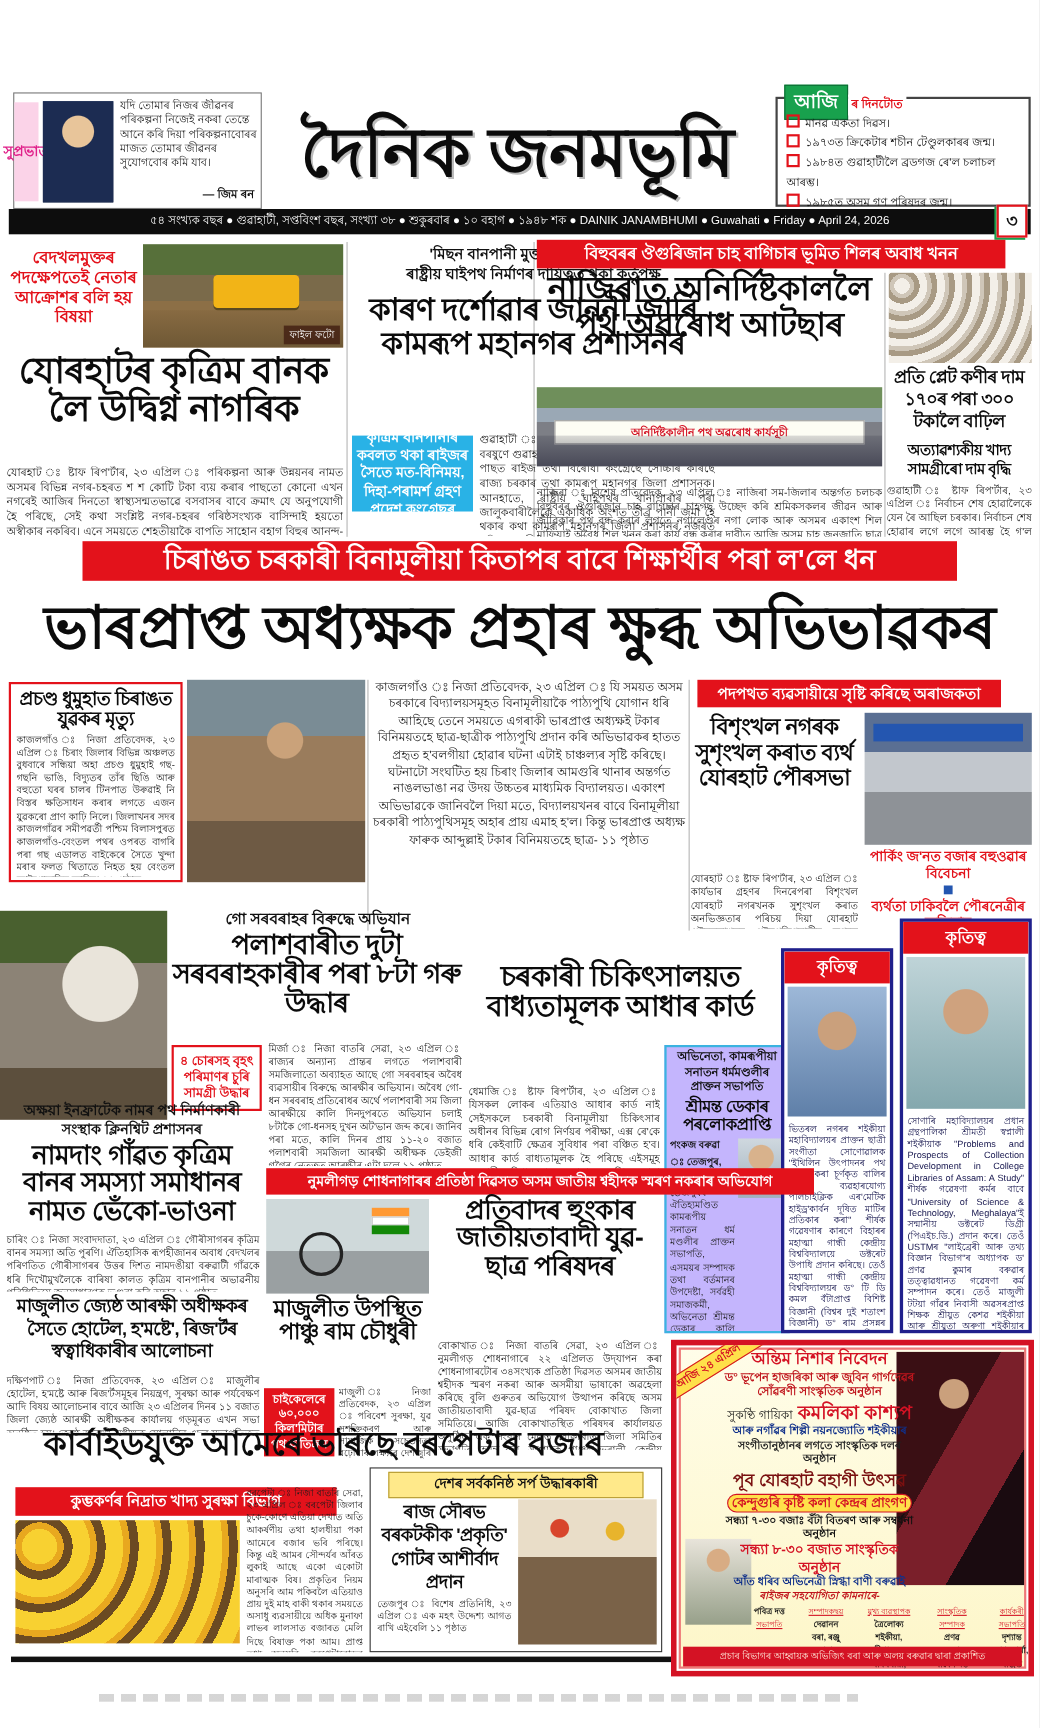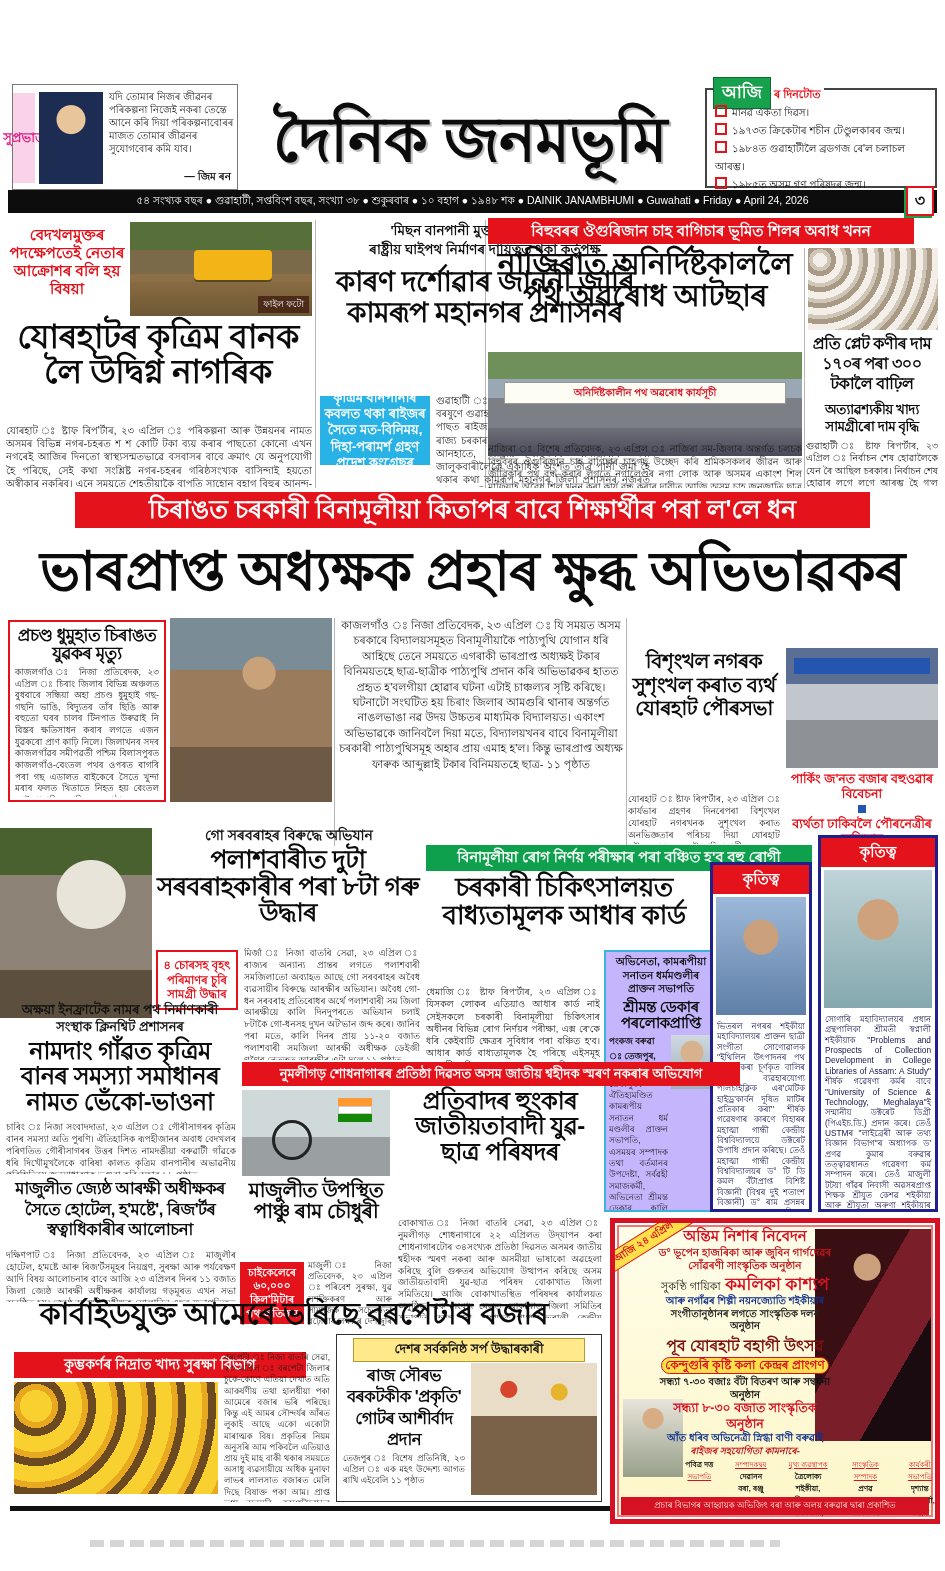--- a/index.html
+++ b/index.html
@@ -73,21 +73,21 @@
     <div>'মিছন বানপানী মুক্ত'ৰ নিৰ্দেশ অমান্য</div>
     <div>ৰাষ্ট্ৰীয় ঘাইপথ নিৰ্মাণৰ দায়িত্বত থকা কৰ্তৃপক্ষ</div>
   </div>
   <div class="s hl" style="left:320px;top:266px;width:330px;height:124px;font-size:28px;line-height:1.12;">কাৰণ দৰ্শোৱাৰ জাননী জাৰি কামৰূপ মহানগৰ প্ৰশাসনৰ</div>
   <div class="s" style="left:320px;top:396px;width:110px;height:69px;background:#29b2e6;color:#fff;font-weight:bold;font-size:13px;
               display:flex;align-items:center;justify-content:center;text-align:center;line-height:1.25;padding:3px;">কৃত্ৰিম বানপানীৰ কবলত থকা ৰাইজৰ সৈতে মত-বিনিময়, দিহা-পৰামৰ্শ গ্ৰহণ প্ৰদেশ কংগ্ৰেছৰ</div>
   <div class="s bd" style="left:436px;top:394px;width:214px;height:93px;font-size:10px;">গুৱাহাটী ঃ ষ্টাফ ৰিপ'ৰ্টাৰ, ২৩ এপ্ৰিল ঃ এজাক বৰষুণে গুৱাহাটীৰ উন্নয়নৰ চেহেৰা স্বৰূপ উদঙাই দিয়াৰ পাছত ৰাইজ তথা বিৰোধী কংগ্ৰেছে সোচ্চাৰ কৰিছে ৰাজ্য চৰকাৰ তথা কামৰূপ মহানগৰ জিলা প্ৰশাসনক। আনহাতে, ৰাষ্ট্ৰীয় ঘাইপথৰ খানাপাৰাৰ পৰা জালুকবাৰীলৈকে একাধিক অংশত তীব্ৰ পানী জমা হৈ থকাৰ কথা কামৰূপ মহানগৰ জিলা প্ৰশাসনৰ নজৰত পৰিছে। ৰাষ্ট্ৰীয় ঘাইপথ নিৰ্মাণৰ দায়িত্বত থকা কৰ্তৃপক্ষ। বিশেষকৈ  ১১ পৃষ্ঠাত</div>
 
   <div class="s redstrip" style="left:488px;top:218px;width:426px;height:26px;font-size:15px;">বিহুবৰৰ ঔগুৰিজান চাহ বাগিচাৰ ভূমিত শিলৰ অবাধ খনন</div>
   <div class="s hl" style="left:488px;top:248px;width:314px;height:100px;font-size:30px;">নাজিৰাত অনিৰ্দিষ্টকাললৈ পথ অৱৰোধ আটছাৰ</div>
-  <div class="s ph" style="left:488px;top:352px;width:314px;height:104px;background:
+  <div class="s ph" style="left:488px;top:352px;width:314px;height:72px;background:
               linear-gradient(#6f8f5b 0 26%, #9aa8b5 26% 44%, #7d7f86 44% 100%);">
     <div class="s" style="left:16px;top:30px;width:282px;height:22px;background:#fdfdf4;border:1px solid #999;
                 display:flex;align-items:center;justify-content:center;color:#d41224;font-weight:bold;font-size:10px;white-space:nowrap;overflow:hidden;">অনিৰ্দিষ্টকালীন পথ অৱৰোধ কাৰ্যসূচী</div>
     <div class="s" style="left:0;bottom:0;width:100%;height:28px;background:linear-gradient(rgba(20,20,40,.15),rgba(30,30,50,.55));"></div>
   </div>
   <div class="s bd" style="left:488px;top:443px;width:314px;height:45px;font-size:9.5px;">নাজিৰা ঃ বিশেষ প্ৰতিবেদক, ২৩ এপ্ৰিল ঃ নাজিৰা সম-জিলাৰ অন্তৰ্গত চলচক বিহুবৰৰ ঔগুৰিজান চাহ বাগিচাৰ চাহগছ উচ্ছেদ কৰি শ্ৰমিকসকলৰ জীৱন আৰু জীৱিকাৰ পথ বন্ধ কৰাৰ লগতে নগালেণ্ডৰ নগা লোক আৰু অসমৰ একাংশ শিল মাফিয়াই অবৈধ শিল খনন কৰা কাৰ্য বন্ধ কৰাৰ দাবীত আজি অসম চাহ জনজাতি ছাত্ৰ সন্থাৰ নাজিৰা শাখাৰ উদ্যোগত  ১১ পৃষ্ঠাত</div>
 
   <div class="s ph" style="left:808px;top:248px;width:130px;height:82px;background:
               repeating-radial-gradient(circle at 12px 12px, #f3efe8 0 7px, #cfc6b8 7px 11px, #a89a84 11px 16px);"></div>
   <div class="s hl" style="left:806px;top:334px;width:132px;height:66px;font-size:16px;line-height:1.25;">প্ৰতি প্লেট কণীৰ দাম ১৭০ৰ পৰা ৩০০ টকালৈ বাঢ়িল</div>
@@ -104,20 +104,21 @@
     <div class="hl" style="font-size:17px;margin:2px 0 4px;">প্ৰচণ্ড ধুমুহাত চিৰাঙত যুৱকৰ মৃত্যু</div>
     <div class="bd" style="font-size:8.8px;height:130px;">কাজলগাঁও ঃ নিজা প্ৰতিবেদক, ২৩ এপ্ৰিল ঃ চিৰাং জিলাৰ বিভিন্ন অঞ্চলত বুধবাৰে সন্ধিয়া অহা প্ৰচণ্ড ধুমুহাই গছ-গছনি ভাঙি, বিদ্যুতৰ তাঁৰ ছিঙি আৰু বহুতো ঘৰৰ চালৰ টিনপাত উৰুৱাই নি বিস্তৰ ক্ষতিসাধন কৰাৰ লগতে এজন যুৱকৰো প্ৰাণ কাঢ়ি নিলে। জিলাখনৰ সদৰ কাজলগাঁৱৰ সমীপৱৰ্তী পশ্চিম বিলাসপুৰত কাজলগাঁও-বেংতল পথৰ ওপৰত বাগৰি পৰা গছ এডালত বাইকেৰে সৈতে খুন্দা মৰাৰ ফলত থিতাতে নিহত হয় বেংতল আইপোৰাসিৰ জাহিদুং  ১১ পৃষ্ঠাত</div>
   </div>
 
   <div class="s ph" style="left:170px;top:618px;width:162px;height:184px;background:
               radial-gradient(circle at 55% 30%, #caa27a 0 16px, rgba(0,0,0,0) 17px),
               linear-gradient(#7a8c95 0 28%, #9a7c5c 28% 70%, #6e5a44 70% 100%);"></div>
 
   <div class="s bd" style="left:338px;top:618px;width:286px;height:228px;font-size:11px;line-height:1.4;text-align:center;">কাজলগাঁও ঃ নিজা প্ৰতিবেদক, ২৩ এপ্ৰিল ঃ যি সময়ত অসম চৰকাৰে বিদ্যালয়সমূহত বিনামূলীয়াকৈ পাঠ্যপুথি যোগান ধৰি আহিছে তেনে সময়তে এগৰাকী ভাৰপ্ৰাপ্ত অধ্যক্ষই টকাৰ বিনিময়তহে ছাত্ৰ-ছাত্ৰীক পাঠ্যপুথি প্ৰদান কৰি অভিভাৱকৰ হাতত প্ৰহৃত হ'বলগীয়া হোৱাৰ ঘটনা এটাই চাঞ্চল্যৰ সৃষ্টি কৰিছে। ঘটনাটো সংঘটিত হয় চিৰাং জিলাৰ আমগুৰি থানাৰ অন্তৰ্গত নাঙলভাঙা নৱ উদয় উচ্চতৰ মাধ্যমিক বিদ্যালয়ত। একাংশ অভিভাৱকে জানিবলৈ দিয়া মতে, বিদ্যালয়খনৰ বাবে বিনামূলীয়া চৰকাৰী পাঠ্যপুথিসমূহ অহাৰ প্ৰায় এমাহ হ'ল। কিন্তু ভাৰপ্ৰাপ্ত অধ্যক্ষ ফাৰুক আব্দুল্লাই টকাৰ বিনিময়তহে ছাত্ৰ-  ১১ পৃষ্ঠাত</div>
 
+  <div class="s redstrip" style="left:634px;top:618px;width:276px;height:25px;font-size:14px;">পদপথত ব্যৱসায়ীয়ে সৃষ্টি কৰিছে অৰাজকতা</div>
   <div class="s hl" style="left:628px;top:650px;width:152px;height:142px;font-size:20px;line-height:1.18;">বিশৃংখল নগৰক সুশৃংখল কৰাত ব্যৰ্থ যোৰহাট পৌৰসভা</div>
   <div class="s ph" style="left:786px;top:648px;width:152px;height:120px;background:
               linear-gradient(#5a6f93 0 30%, #c2c7cd 30% 60%, #8e9297 60% 100%);">
     <div class="s" style="left:8px;top:10px;width:136px;height:16px;background:#2456b0;"></div>
   </div>
   <div class="s redtxt" style="left:786px;top:772px;width:152px;height:70px;font-size:12.5px;overflow:hidden;">
     <div>পাৰ্কিং জ'নত বজাৰ বহুওৱাৰ বিবেচনা</div>
     <span style="display:inline-block;width:8px;height:8px;background:#2456b0;"></span>
     <div>ব্যৰ্থতা ঢাকিবলৈ পৌৰনেত্ৰীৰ অভিযান</div>
   </div>
@@ -126,21 +127,20 @@
   <div class="s ph" style="left:0px;top:828px;width:152px;height:190px;background:
               radial-gradient(circle at 60% 35%, #e9e4da 0 34px, rgba(0,0,0,0) 35px),
               linear-gradient(#49602f 0 25%, #8c8376 25% 75%, #5c4f3d 75% 100%);"></div>
 
   <div class="s ctr" style="left:158px;top:824px;width:262px;height:20px;font-weight:bold;font-size:14px;color:#111;">গো সৰবৰাহৰ বিৰুদ্ধে অভিযান</div>
   <div class="s hl" style="left:156px;top:846px;width:264px;height:98px;font-size:25px;">পলাশবাৰীত দুটা সৰবৰাহকাৰীৰ পৰা ৮টা গৰু উদ্ধাৰ</div>
   <div class="s" style="left:156px;top:950px;width:82px;height:60px;border:2px solid #e3121b;color:#e3121b;font-weight:bold;font-size:11.5px;
               display:flex;align-items:center;justify-content:center;text-align:center;line-height:1.25;padding:2px;">৪ চোৰসহ বৃহৎ পৰিমাণৰ চুৰি সামগ্ৰী উদ্ধাৰ</div>
   <div class="s bd" style="left:244px;top:948px;width:176px;height:112px;font-size:9px;">মিৰ্জা ঃ নিজা বাতৰি সেৱা, ২৩ এপ্ৰিল ঃ ৰাজ্যৰ অন্যান্য প্ৰান্তৰ লগতে পলাশবাৰী সমজিলাতো অব্যাহত আছে গো সৰবৰাহৰ অবৈধ ব্যৱসায়ীৰ বিৰুদ্ধে আৰক্ষীৰ অভিযান। অবৈধ গো-ধন সৰবৰাহ প্ৰতিৰোধৰ অৰ্থে পলাশবাৰী সম জিলা আৰক্ষীয়ে কালি দিনদুপৰতে অভিযান চলাই ৮টাকৈ গো-ধনসহ দুখন অট'ভান জব্দ কৰে। জানিব পৰা মতে, কালি দিনৰ প্ৰায় ১১-২০ বজাত পলাশবাৰী সমজিলা আৰক্ষী অধীক্ষক ডেইজী গগৈৰ নেতৃত্বত আৰক্ষীৰ এটা দলে  ১১ পৃষ্ঠাত</div>
 
-  <div class="s greenstrip" style="left:426px;top:845px;width:386px;height:26px;font-size:14.5px;">বিনামূলীয়া ৰোগ নিৰ্ণয় পৰীক্ষাৰ পৰা বঞ্চিত হ'ব বহু ৰোগী</div>
   <div class="s hl" style="left:426px;top:874px;width:276px;height:108px;font-size:26px;">চৰকাৰী চিকিৎসালয়ত বাধ্যতামূলক আধাৰ কাৰ্ড</div>
   <div class="s bd" style="left:426px;top:986px;width:174px;height:92px;font-size:9.3px;">ধেমাজি ঃ ষ্টাফ ৰিপ'ৰ্টাৰ, ২৩ এপ্ৰিল ঃ যিসকল লোকৰ এতিয়াও আধাৰ কাৰ্ড নাই সেইসকলে চৰকাৰী বিনামূলীয়া চিকিৎসাৰ অধীনৰ বিভিন্ন ৰোগ নিৰ্ণয়ৰ পৰীক্ষা, এক্স ৰে'কে ধৰি কেইবাটি ক্ষেত্ৰৰ সুবিধাৰ পৰা বঞ্চিত হ'ব। আধাৰ কাৰ্ড বাধ্যতামূলক হৈ পৰিছে এইসমূহ চৰকাৰী সুবিধাৰ বাবে। যোৱা ১ এপ্ৰিলৰ পৰা প্ৰযোজ্য হোৱাত ৰাজ্যখনৰ প্ৰায় প্ৰতিখন চৰকাৰী চিকিৎসালয়তে হাহাকাৰ লাগিছে। অৱশ্যে কেইবাটাও কাৰণৰ বাবে আধাৰ কাৰ্ড বাধ্যতামূলক হোৱাৰ আঁৰত অন্য কাৰণো জড়িত হৈ আছে। ৰাষ্ট্ৰীয় স্বাস্থ্য  ১১ পৃষ্ঠাত</div>
 
   <div class="s" style="left:604px;top:950px;width:114px;height:262px;border:2px solid #3bb3e0;background:#c4b5fd;padding:3px;overflow:hidden;">
     <div class="ctr" style="font-weight:bold;font-size:10.5px;line-height:1.3;color:#111;">অভিনেতা, কামৰূপীয়া সনাতন ধৰ্মমণ্ডলীৰ প্ৰাক্তন সভাপতি</div>
     <div class="hl" style="font-size:15px;margin:3px 0;">শ্ৰীমন্ত ডেকাৰ পৰলোকপ্ৰাপ্তি</div>
     <div class="ph" style="float:right;width:42px;height:54px;margin:1px 0 2px 3px;background:
                 radial-gradient(circle at 50% 32%, #d8b28c 0 11px, rgba(0,0,0,0) 12px),linear-gradient(#cfd8df,#9fb0bc);"></div>
     <div style="font-size:8.8px;font-weight:bold;color:#111;">পংকজ বৰুৱা ঃ তেজপুৰ, ২৩ এপ্ৰিল ঃ</div>
     <div class="bd" style="font-size:8.6px;">তেজপুৰৰ ঐতিহ্যমণ্ডিত কামৰূপীয় সনাতন ধৰ্ম মণ্ডলীৰ প্ৰাক্তন সভাপতি, এসময়ৰ সম্পাদক তথা বৰ্তমানৰ উপদেষ্টা, সৰ্বৱহী সমাজকৰ্মী, অভিনেতা শ্ৰীমন্ত ডেকাৰ কালি নিশা তেজপুৰৰ বি কে মেম'ৰিয়েল নাৰ্ছিং হোমত দেহাৱসান ঘটাত তেজপুৰত শোকৰ  ১১ পৃষ্ঠাত</div>

